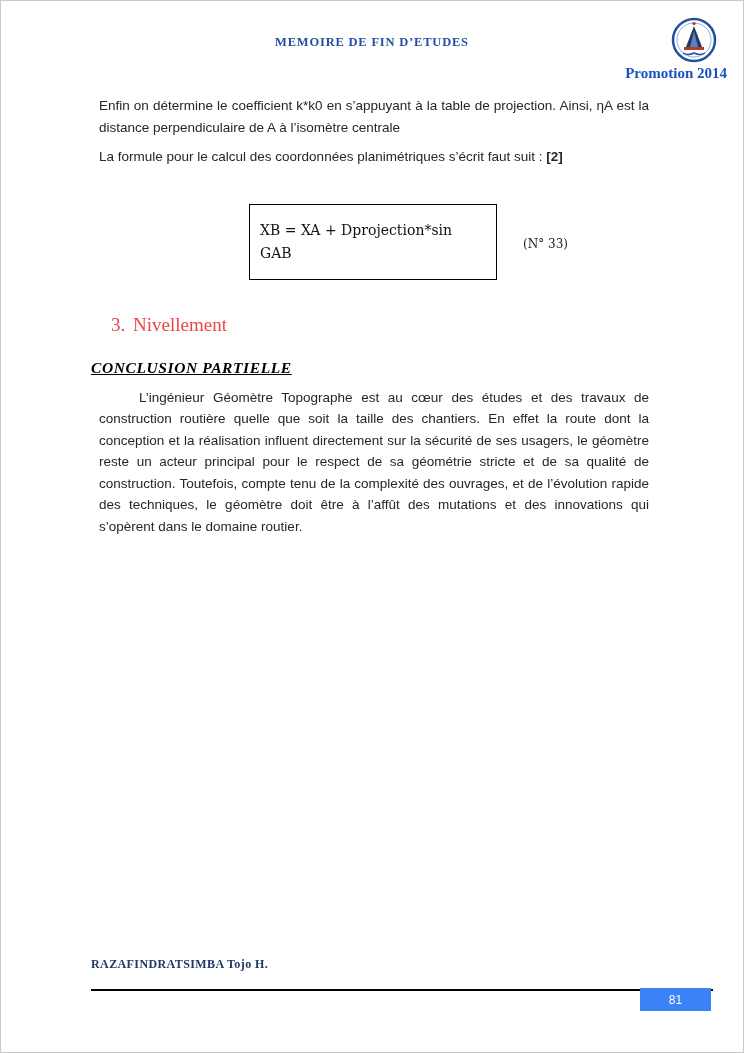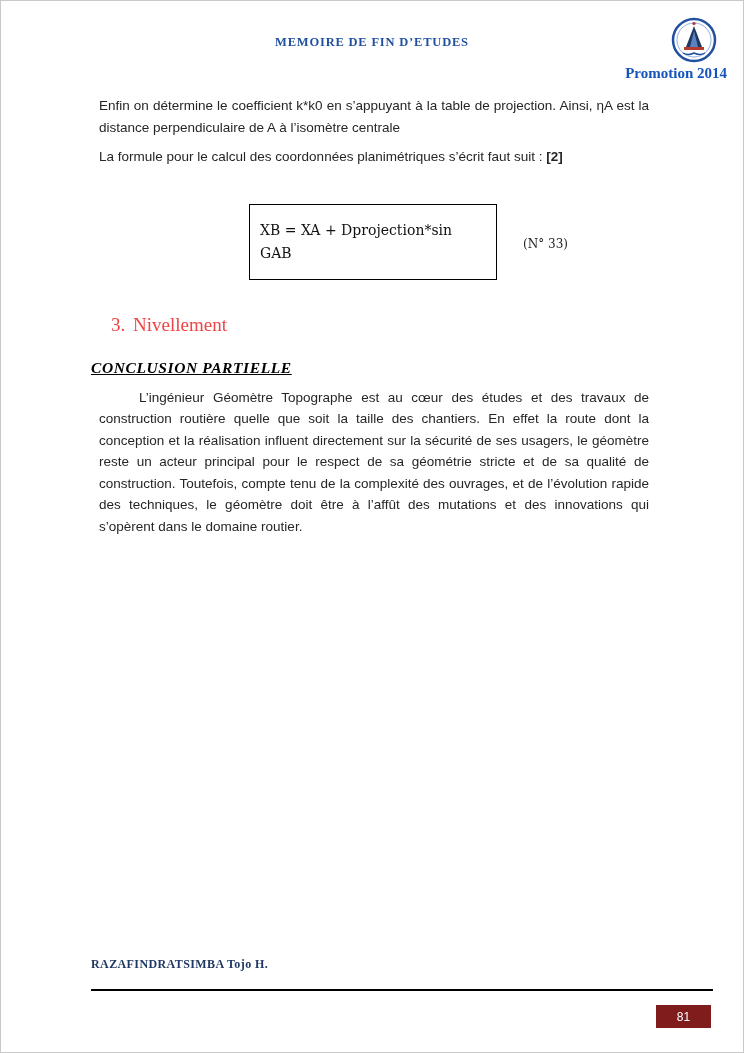--- a/index.html
+++ b/index.html
@@ -78,24 +78,24 @@
     background:#000;
   }
   .footer-author{
     position:absolute;left:90px;top:944px;
     font-family:"Liberation Serif", serif;
     font-weight:700;font-size:12px;letter-spacing:0.4px;
     color:#1f3864;
     margin-top:12px;
   }
   .page-number{
-    position:absolute;right:32px;top:987px;width:55px;height:23px;
-    background:#7f1d1d;color:#fff;
+    position:absolute;right:32px;top:987px;width:71px;height:23px;
+    background:#3b82f6;color:#fff;
     display:flex;align-items:center;justify-content:center;
-    font-size:12px;font-family:"Liberation Sans",sans-serif;margin-top:17px;
+    font-size:12px;font-family:"Liberation Sans",sans-serif;
   }
 </style>
 </head>
 <body>
 
 <div class="page">
 
   <div class="doc-title">MEMOIRE DE FIN D’ETUDES</div>
 
   <div class="logo">

